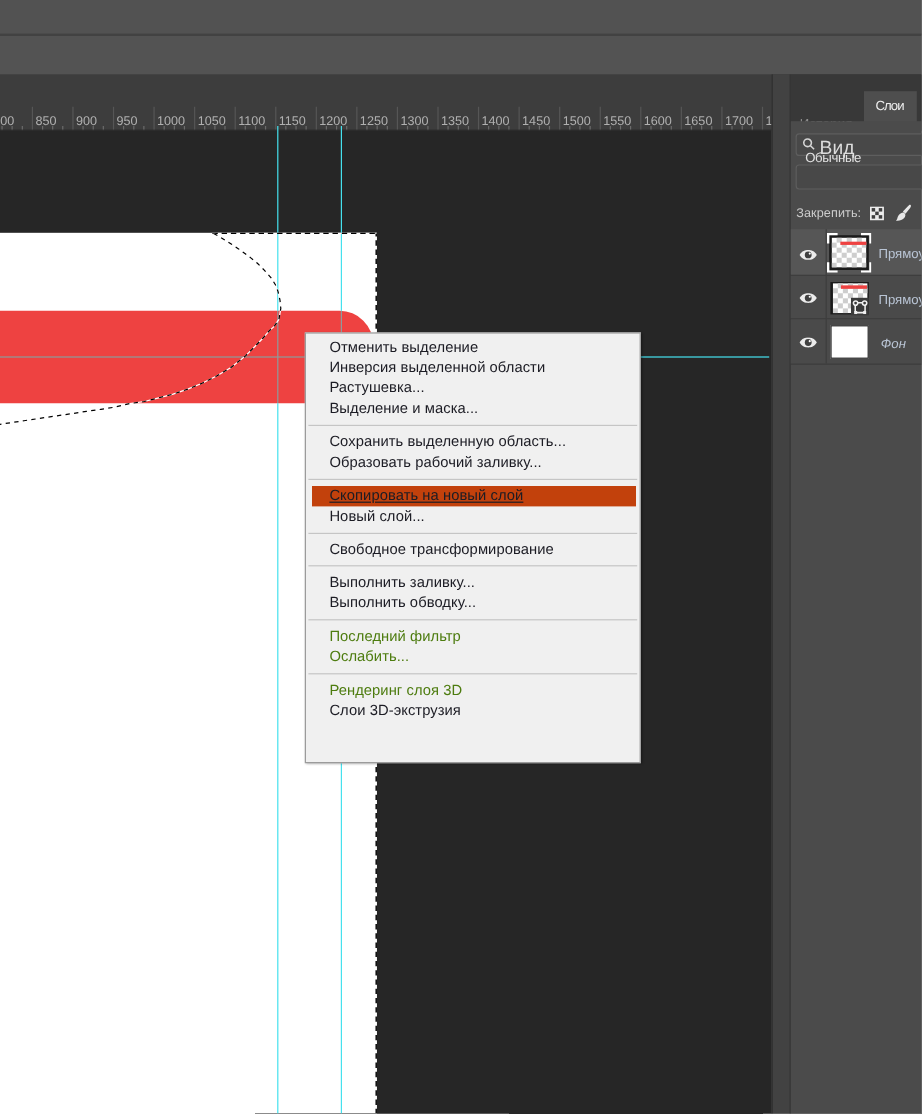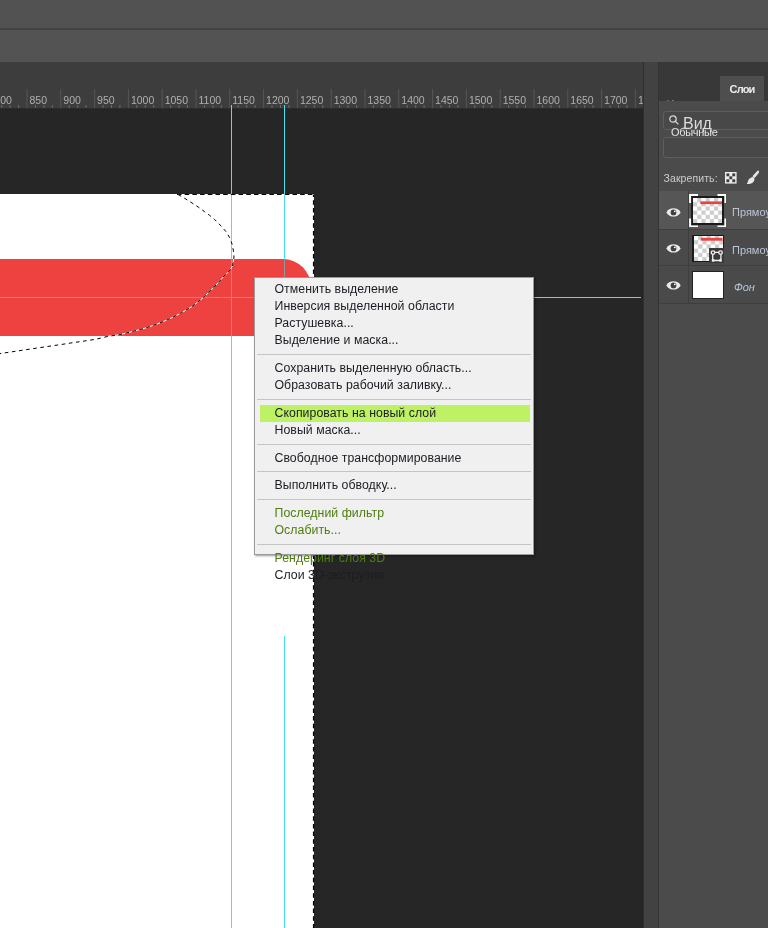--- a/index.html
+++ b/index.html
@@ -24,35 +24,35 @@
 .gv1a { left:231px; top:105px; width:1px; height:154px; background:#45e1ee; }
 .gv1b { left:231px; top:259px; width:1px; height:77px; background:#8e9a9b; }
 .gv1c { left:231px; top:336px; width:1px; height:592px; background:#45e1ee; }
 .gv2a { left:284px; top:105px; width:1px; height:154px; background:#45e1ee; }
 .gv2b { left:284px; top:259px; width:1px; height:18px; background:#8e9a9b; }
 .gv2c { left:284px; top:636px; width:1px; height:292px; background:#45e1ee; }
 .gha  { left:0; top:297px; width:254px; height:1px; background:#8e9a9b; }
 .ghb  { left:533px; top:297px; width:108px; height:1px; background:#45e1ee; }
 
 
-.menu { left:254px; top:277px; width:279.5px; height:278px; background:#f0f0f0;
+.menu { left:254px; top:277px; width:279.5px; height:359px; background:#f0f0f0;
   border:1px solid #9b9b9b; padding-top:2.5px; box-shadow:1px 1px 2px rgba(0,0,0,0.4);
   font-size:12.3px; color:#1c1c24; }
 .mi { height:17.2px; line-height:17.2px; padding-left:19.5px; white-space:nowrap; letter-spacing:0.05px; }
 .mi.dis { color:#4d7c0f; }
-.mi.hi { background:#bef264; margin:0 3px 0 4.5px; padding-left:15px; }
+.mi.hi { background:#c2410c; margin:0 3px 0 4.5px; padding-left:15px;text-decoration:underline; }
 .msep { height:1px; background:#c5c5c5; margin:4.75px 1.5px; }
 
 
 .gutter { left:643px; top:62px; width:16px; height:866px; background:#424242;
   border-left:1px solid #2f2f2f; border-right:1px solid #343434; }
 .tabbar { left:659px; top:62px; width:109px; height:39px; background:#383838; }
 .tabact { left:719.5px; top:75.5px; width:44px; height:26px; background:#4e4e4e; }
 .tabtxt1 { left:666.5px; top:98px; color:#8f8f8f; font-size:11px; letter-spacing:0.2px; }
-.tabtxt2 { left:729.5px; top:82.5px; color:#ededed; font-size:11px; font-weight:bold; letter-spacing:-0.8px; }
+.tabtxt2 { left:729.5px; top:82.5px; color:#ededed; font-size:11px; font-weight:normal; letter-spacing:-0.8px; }
 .pbody { left:659px; top:101px; width:109px; height:827px; background:#4b4b4b; }
 .sbox { left:662.5px; top:110.5px; width:112px; height:19.5px; background:#484848;
   border:1px solid #5e5e5e; border-radius:3px; }
 .sboxtxt { left:683px; top:114.5px; color:#dcdcdc; font-size:16px; }
 .dbox { left:662.5px; top:137px; width:112px; height:21px; background:#484848;
   border:1px solid #5e5e5e; border-radius:3px; }
 .dboxtxt { left:671px; top:126px; color:#e2e2e2; font-size:11px; letter-spacing:-0.3px; }
 .lock { left:663.5px; top:172px; color:#cccccc; font-size:10.5px; letter-spacing:0.1px; }
 
 .lrow1 { left:659px; top:191px; width:109px; height:37.5px; background:#565656; }
@@ -205,24 +205,25 @@
   <div class="abs menu">
       <div class="mi">Отменить выделение</div>
       <div class="mi">Инверсия выделенной области</div>
       <div class="mi">Растушевка...</div>
       <div class="mi">Выделение и маска...</div>
       <div class="msep"></div>
       <div class="mi">Сохранить выделенную область...</div>
       <div class="mi">Образовать рабочий заливку...</div>
       <div class="msep"></div>
       <div class="mi hi">Скопировать на новый слой</div>
-      <div class="mi">Новый маска...</div>
+      <div class="mi">Новый слой...</div>
       <div class="msep"></div>
       <div class="mi">Свободное трансформирование</div>
       <div class="msep"></div>
+      <div class="mi">Выполнить заливку...</div>
       <div class="mi">Выполнить обводку...</div>
       <div class="msep"></div>
       <div class="mi dis">Последний фильтр</div>
       <div class="mi dis">Ослабить...</div>
       <div class="msep"></div>
       <div class="mi dis">Рендеринг слоя 3D</div>
       <div class="mi">Слои 3D-экструзия</div>
     </div>
 
   <div class="abs gutter"></div>

